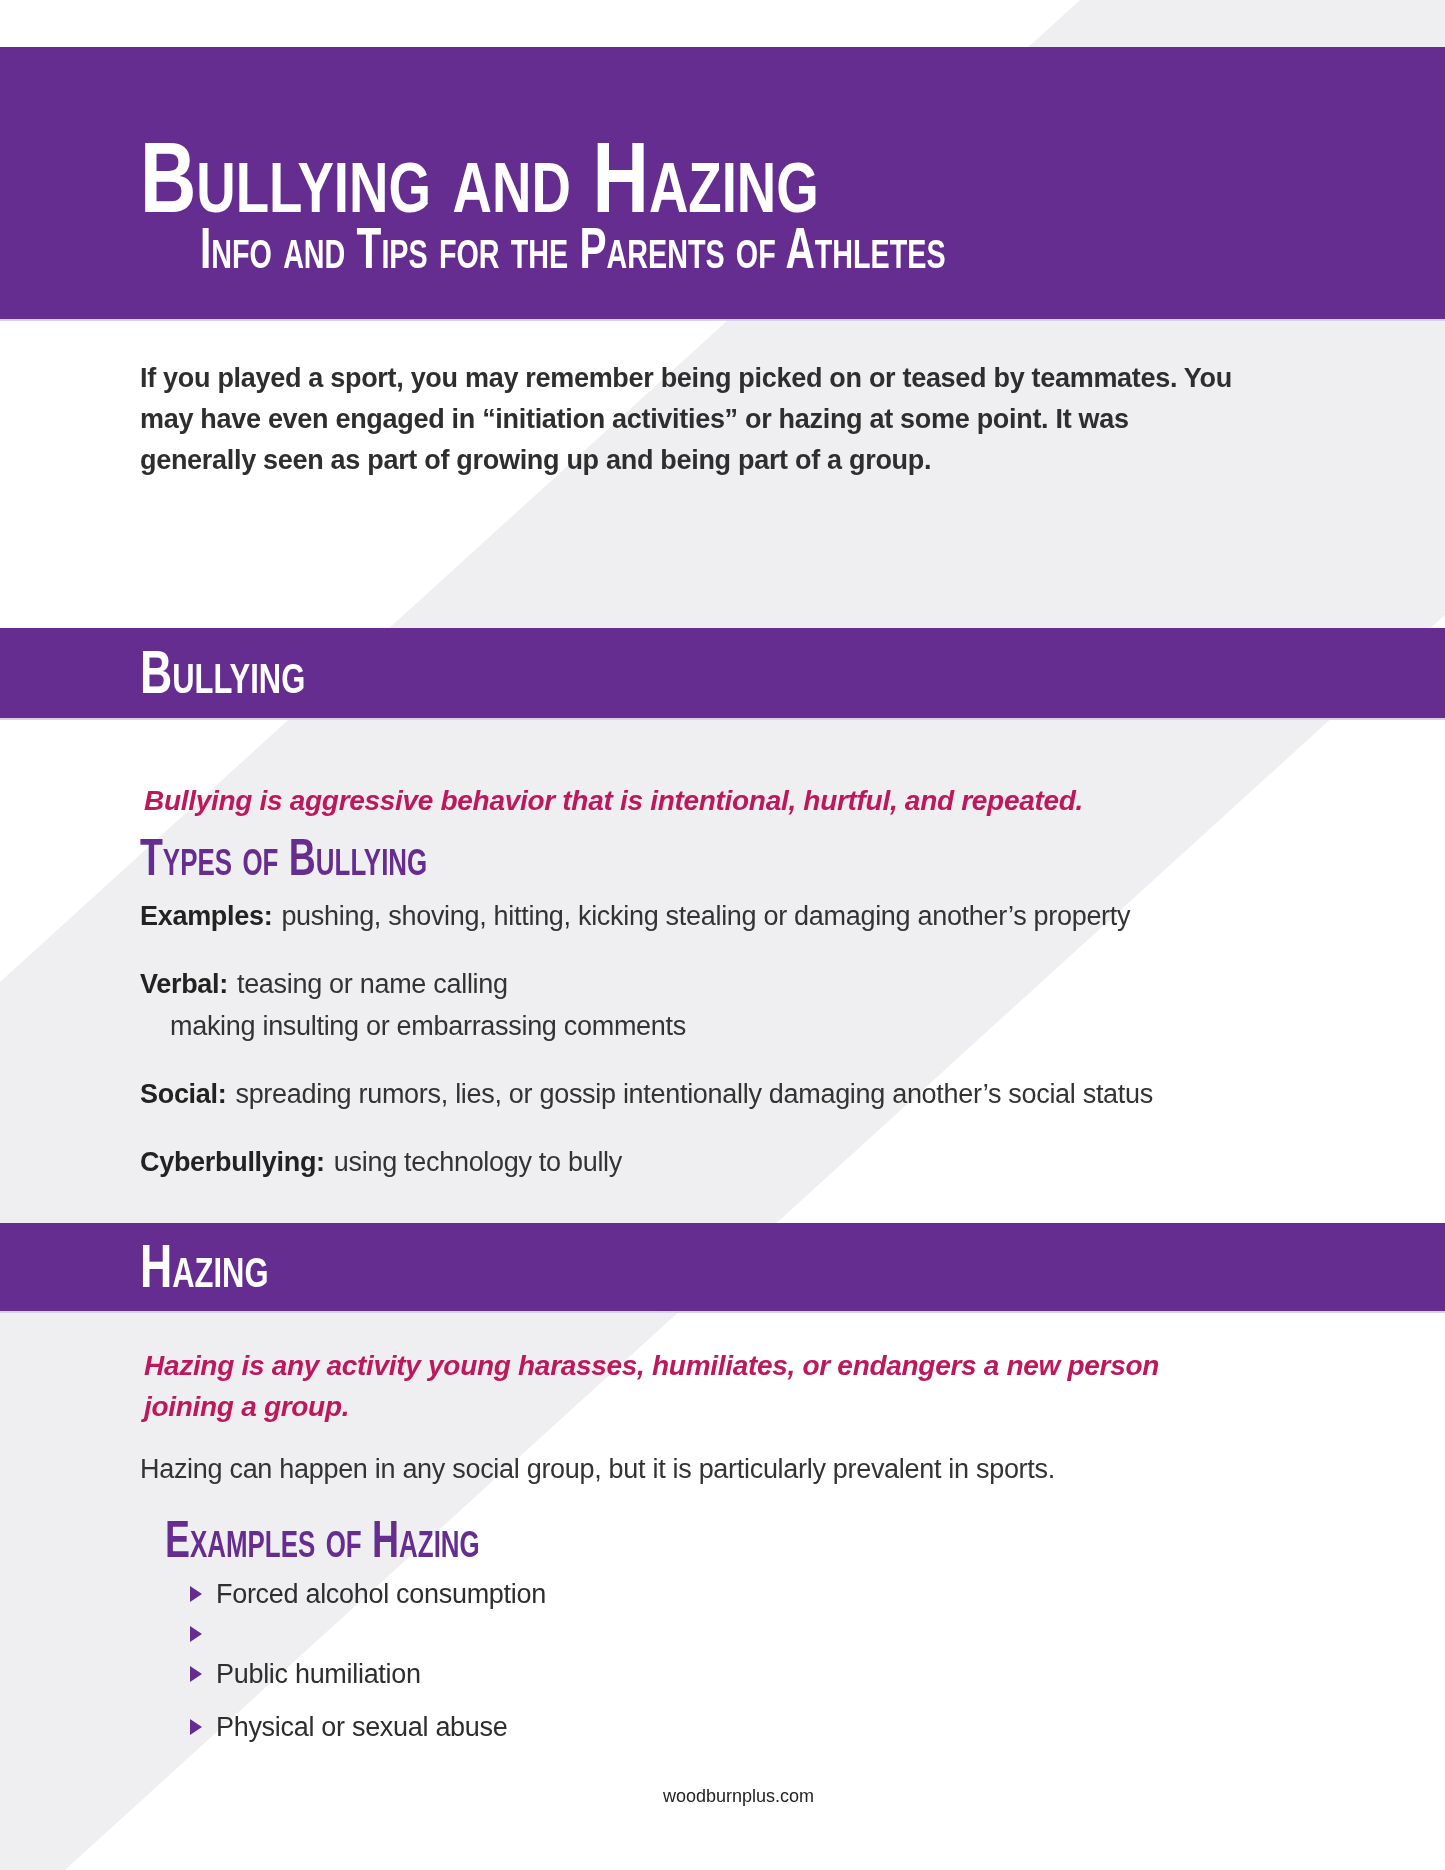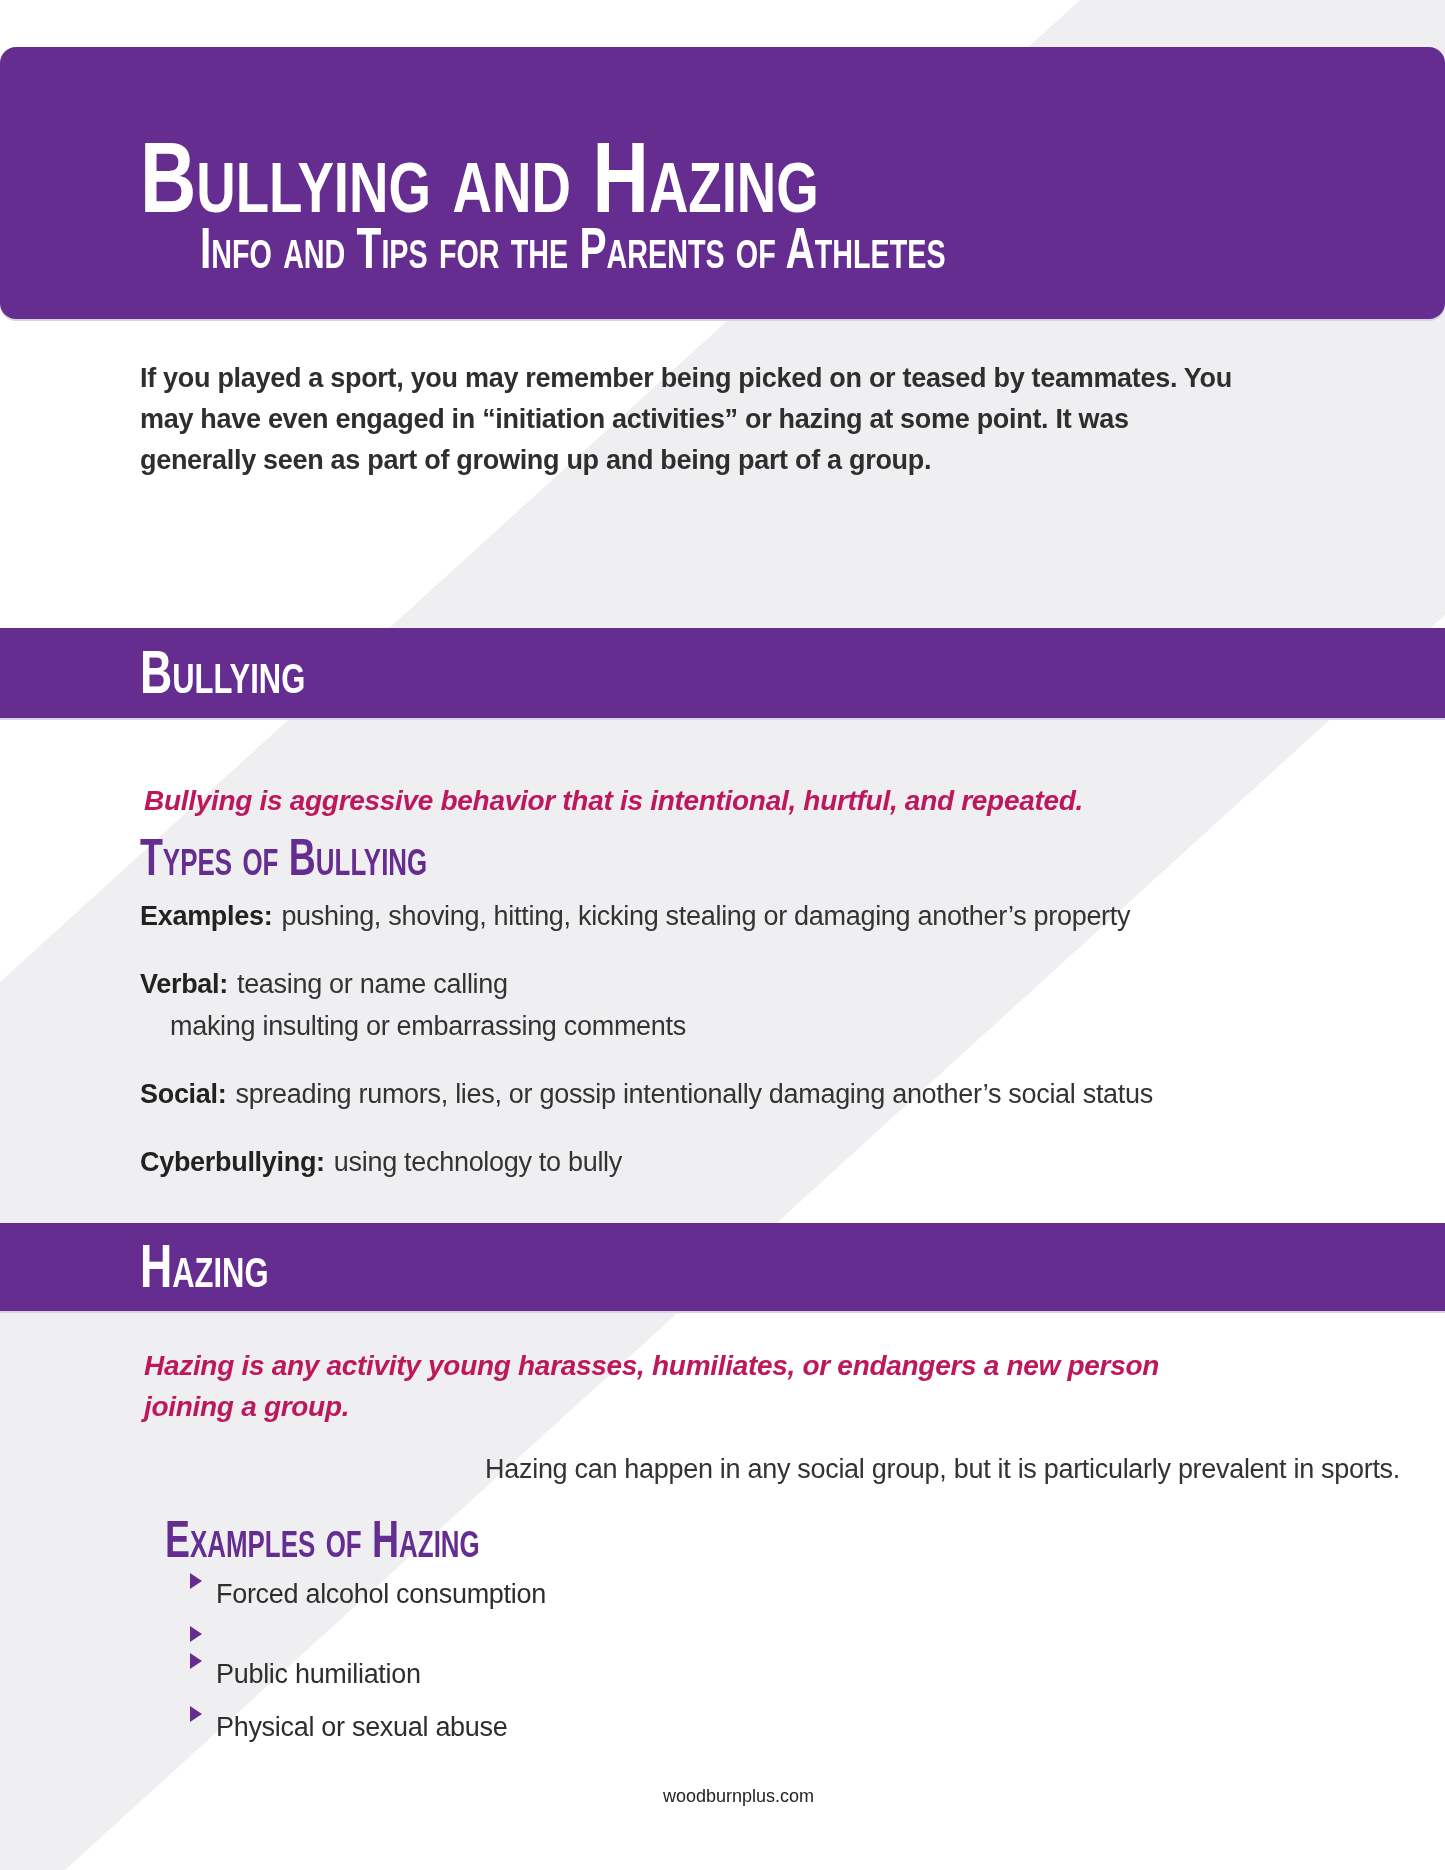--- a/index.html
+++ b/index.html
@@ -15,21 +15,21 @@
   .bg-svg { position: absolute; top: 0; left: 0; width: 1445px; height: 1870px; }
 
   
   .band {
     position: absolute;
     left: 0;
     width: 100%;
     background: #662d91;
     box-shadow: 0 2px 0 #d9d0e4;
   }
-  .band-header { top: 47px;  height: 272px; border-radius: 16px; }
+  .band-header { top: 47px;  height: 272px; }
   .band-bullying { top: 628px; height: 90px; }
   .band-hazing   { top: 1223px; height: 88px; }
 
   
   .disp {
     font-variant: small-caps;
     font-weight: 700;
     color: #ffffff;
     white-space: nowrap;
     line-height: 1;
@@ -77,24 +77,24 @@
     margin: 4px;
   }
   .bullying-lead { top: 776px; width: 1150px; }
   .hazing-lead { top: 1341px; width: 1040px; }
 
   .types-list { position: absolute; left: 140px; top: 895px; width: 1260px; }
   .type-row { line-height: 42px; margin-bottom: 26px; font-weight: 400; color: #333; }
   .type-label { font-weight: 700; color: #222; margin-right: 9px; }
   .type-extra { margin-left: 30px; }
 
-  .hazing-note { position: absolute; left: 140px; top: 1449px; width: 1260px; margin: 0; font-weight: 400; text-align: right; }
+  .hazing-note { position: absolute; left: 140px; top: 1449px; width: 1260px; margin: 0; font-weight: 400; }
 
   .examples-list { position: absolute; left: 190px; top: 1573px; width: 1000px; }
-  .example-item { display: flex; line-height: 42px; margin-bottom: 11px; font-weight: 400; color: #2e2e2e; }
+  .example-item { display: flex; align-items: center; line-height: 42px; margin-bottom: 11px; font-weight: 400; color: #2e2e2e; }
   .arrow-icon {
     width: 0; height: 0;
     border-top: 8px solid transparent;
     border-bottom: 8px solid transparent;
     border-left: 12px solid #662d91;
     margin-right: 14px;
     flex: 0 0 auto;
   }
   .footer { position: absolute; left: 16px; top: 1786px; width: 100%; text-align: center; font-size: 18px; color: #222; }
 </style>

